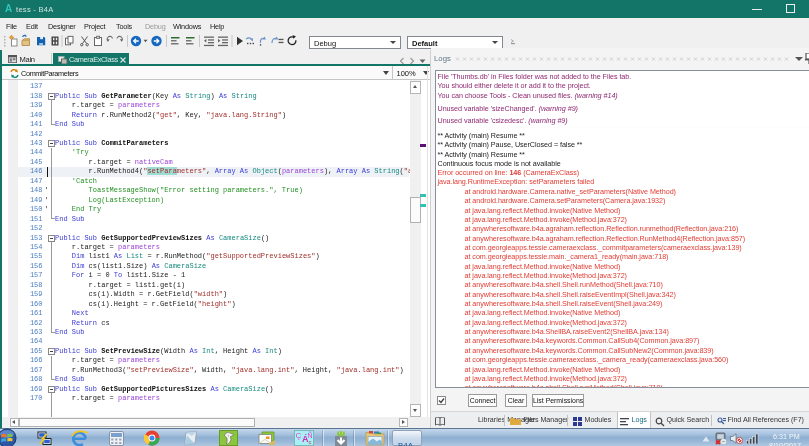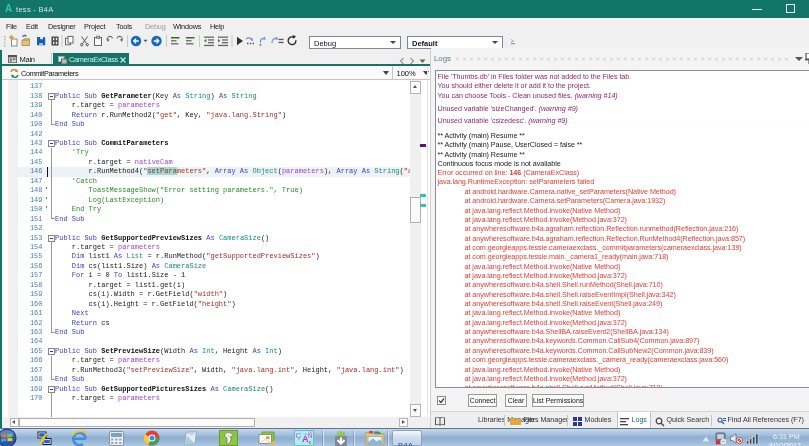--- a/index.html
+++ b/index.html
@@ -186,21 +186,21 @@
 <span class="abs" style="left:421px;top:5px;width:0;height:0;border-left:3.5px solid transparent;border-right:3.5px solid transparent;border-top:4px solid #444;"></span>
 </div>
 <div class="abs" style="left:0;top:50px;width:1.5px;height:378px;background:#127568;"></div>
 <div class="abs" id="editor">
 <div class="abs" id="gutterstrip"></div>
 <div class="abs" style="left:16px;top:87.35px;width:391px;height:9.45px;background:#eef2f6;"></div>
 <div class="row" style="top:2.3px;"><span class="ln">137</span></div>
 <div class="row" style="top:11.75px;"><span class="ln">138</span><span class="cd"><span class="k">Public</span> <span class="k">Sub</span> <span class="b">GetParameter</span>(Key <span class="k">As</span> <span class="t">String</span>) <span class="k">As</span> <span class="t">String</span></span></div>
 <div class="row" style="top:21.2px;"><span class="ln">139</span><span class="cd">    r.target = <span class="g">parameters</span></span></div>
 <div class="row" style="top:30.65px;"><span class="ln">140</span><span class="cd">    <span class="k">Return</span> r.RunMethod2(<span class="s">"get"</span>, Key, <span class="s">"java.lang.String"</span>)</span></div>
-<div class="row" style="top:40.1px;"><span class="ln">190</span><span class="cd"><span class="k">End Sub</span></span></div>
+<div class="row" style="top:40.1px;"><span class="ln">141</span><span class="cd"><span class="k">End Sub</span></span></div>
 <div class="row" style="top:49.55px;"><span class="ln">142</span></div>
 <div class="row" style="top:59.0px;"><span class="ln">143</span><span class="cd"><span class="k">Public</span> <span class="k">Sub</span> <span class="b">CommitParameters</span></span></div>
 <div class="row" style="top:68.45px;"><span class="ln">144</span><span class="cd">    <span class="c">'Try</span></span></div>
 <div class="row" style="top:77.9px;"><span class="ln">145</span><span class="cd">        r.target = <span class="g">nativeCam</span></span></div>
 <div class="row" style="top:87.35px;"><span class="ln">146</span><span class="cd">        r.RunMethod4(<span class="s">"<span style="background:#9fdcd4;">setPara</span>meters"</span>, <span class="k">Array</span> <span class="k">As</span> <span class="t">Object</span>(<span class="g">parameters</span>), <span class="k">Array</span> <span class="k">As</span> <span class="t">String</span>(<span class="s">"a</span></span></div>
 <div class="row" style="top:96.8px;"><span class="ln">147</span><span class="cd">    <span class="c">'Catch</span></span></div>
 <div class="row" style="top:106.25px;"><span class="ln">148</span><span class="cd" style="left:43px;color:#333;">'</span><span class="cd">        <span class="c">ToastMessageShow("Error setting parameters.", True)</span></span></div>
 <div class="row" style="top:115.7px;"><span class="ln">149</span><span class="cd" style="left:43px;color:#333;">'</span><span class="cd">        <span class="c">Log(LastException)</span></span></div>
 <div class="row" style="top:125.15px;"><span class="ln">150</span><span class="cd" style="left:43px;color:#333;">'</span><span class="cd">    <span class="c">End Try</span></span></div>
 <div class="row" style="top:134.6px;"><span class="ln">151</span><span class="cd"><span class="k">End Sub</span></span></div>

